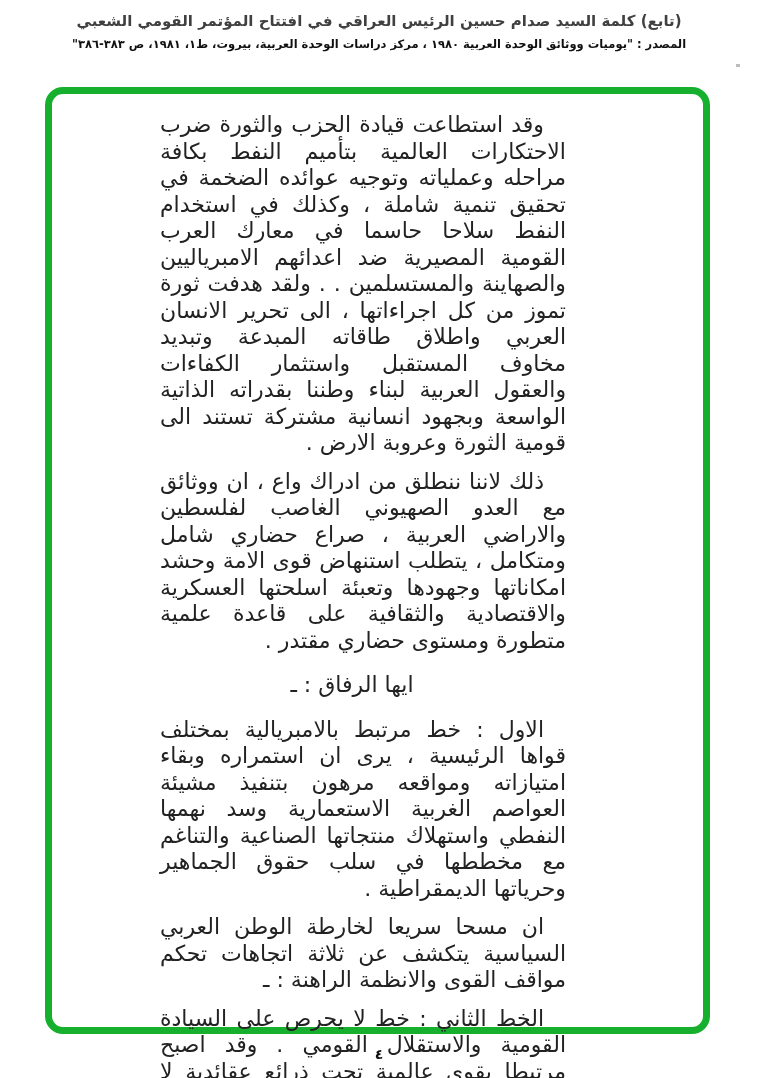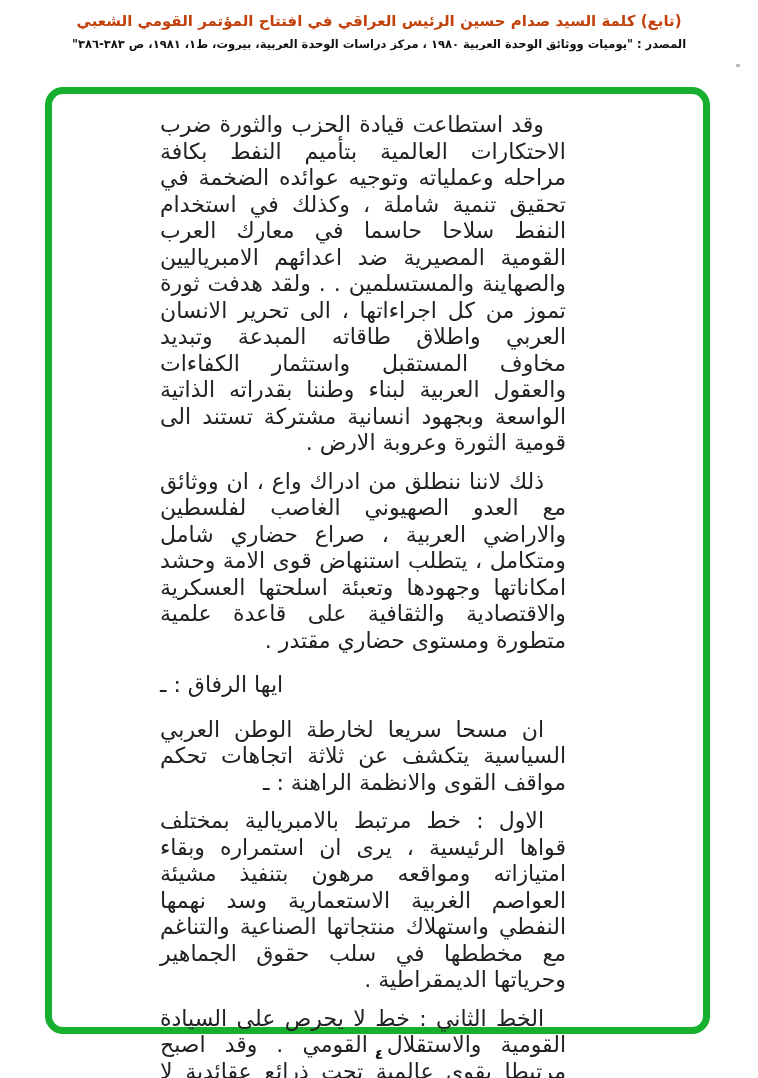--- a/index.html
+++ b/index.html
@@ -20,21 +20,21 @@
     top: 12px;
     left: 0;
     width: 758px;
     text-align: center;
     direction: rtl;
   }
   .doc-title {
     font-size: 15px;
     font-weight: bold;
     letter-spacing: 0.2px;
-    color: #c2410c;
+    color: #404040;
   }
   .doc-source {
     margin-top: 7px;
     font-size: 11.5px;
     font-weight: bold;
     color: #111111;
   }
   .frame {
     position: absolute;
     left: 45px;
@@ -58,21 +58,21 @@
     line-height: 26.5px;
     color: #222222;
   }
   .para {
     margin: 0 0 12px 0;
     text-indent: 22px;
   }
   .salutation {
     margin: 18px 0 18px 0;
     text-indent: 22px;
-    text-align: left;
+    text-align: center;
   }
   .page-number {
     position: absolute;
     left: 0;
     width: 758px;
     top: 1046px;
     text-align: center;
     font-size: 14px;
     font-weight: bold;
     color: #111111;
@@ -95,18 +95,18 @@
 </div>
 
 <div class="speck"></div>
 
 <div class="frame" style="border-color: rgb(23, 176, 46);"></div>
 
 <div class="content">
   <p class="para">وقد استطاعت قيادة الحزب والثورة ضرب الاحتكارات العالمية بتأميم النفط بكافة مراحله وعملياته وتوجيه عوائده الضخمة في تحقيق تنمية شاملة ، وكذلك في استخدام النفط سلاحا حاسما في معارك العرب القومية المصيرية ضد اعدائهم الامبرياليين والصهاينة والمستسلمين . .  ولقد هدفت ثورة تموز من كل اجراءاتها ، الى تحرير الانسان العربي واطلاق طاقاته المبدعة وتبديد مخاوف المستقبل واستثمار الكفاءات والعقول العربية لبناء وطننا بقدراته الذاتية الواسعة وبجهود انسانية مشتركة تستند الى قومية الثورة وعروبة الارض .</p>
   <p class="para">ذلك لاننا ننطلق من ادراك واع ، ان ووثائق مع العدو الصهيوني الغاصب لفلسطين والاراضي العربية ، صراع حضاري شامل ومتكامل ، يتطلب استنهاض قوى الامة وحشد امكاناتها وجهودها وتعبئة اسلحتها العسكرية والاقتصادية والثقافية على قاعدة علمية متطورة ومستوى حضاري مقتدر .</p>
   <p class="salutation">ايها الرفاق : ـ</p>
+  <p class="para">الاول : خط مرتبط بالامبريالية بمختلف قواها الرئيسية ، يرى ان استمراره وبقاء امتيازاته ومواقعه مرهون بتنفيذ مشيئة العواصم الغربية الاستعمارية وسد نهمها النفطي واستهلاك منتجاتها الصناعية والتناغم مع مخططها في سلب حقوق الجماهير وحرياتها الديمقراطية .</p>
   <p class="para">ان مسحا سريعا لخارطة الوطن العربي السياسية يتكشف عن ثلاثة اتجاهات تحكم مواقف القوى والانظمة الراهنة : ـ</p>
-  <p class="para">الاول : خط مرتبط بالامبريالية بمختلف قواها الرئيسية ، يرى ان استمراره وبقاء امتيازاته ومواقعه مرهون بتنفيذ مشيئة العواصم الغربية الاستعمارية وسد نهمها النفطي واستهلاك منتجاتها الصناعية والتناغم مع مخططها في سلب حقوق الجماهير وحرياتها الديمقراطية .</p>
   <p class="para">الخط الثاني : خط لا يحرص على السيادة القومية والاستقلال القومي .  وقد اصبح مرتبطا بقوى عالمية تحت ذرائع عقائدية لا يمكن ان تغطي حقيقته التابعة لتلك القوى .</p>
 </div>
 
 <div class="page-number">٤</div>
 
 </body></html>

